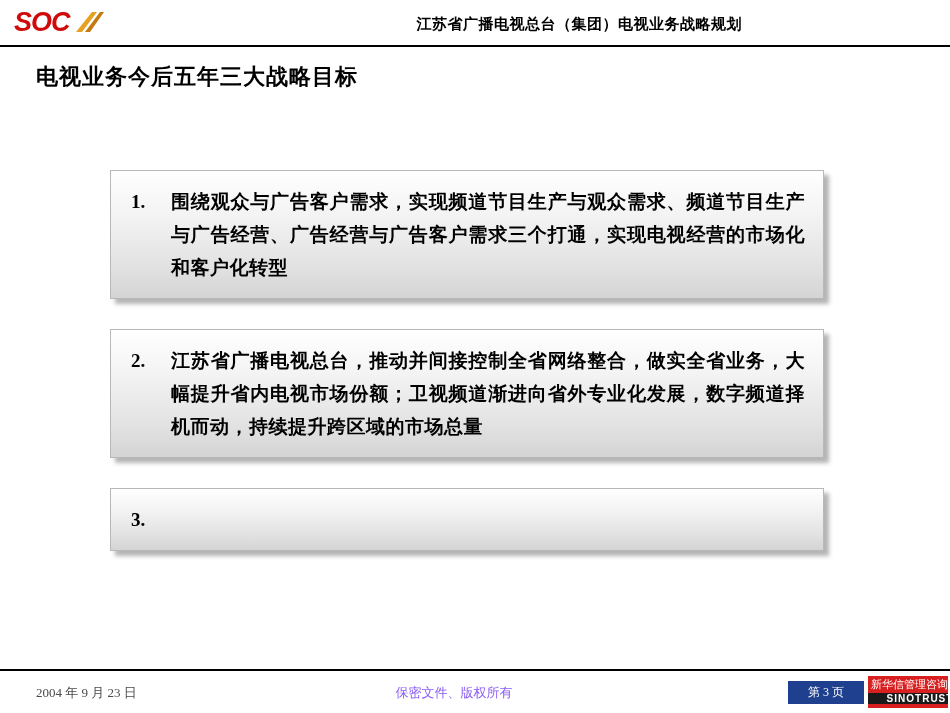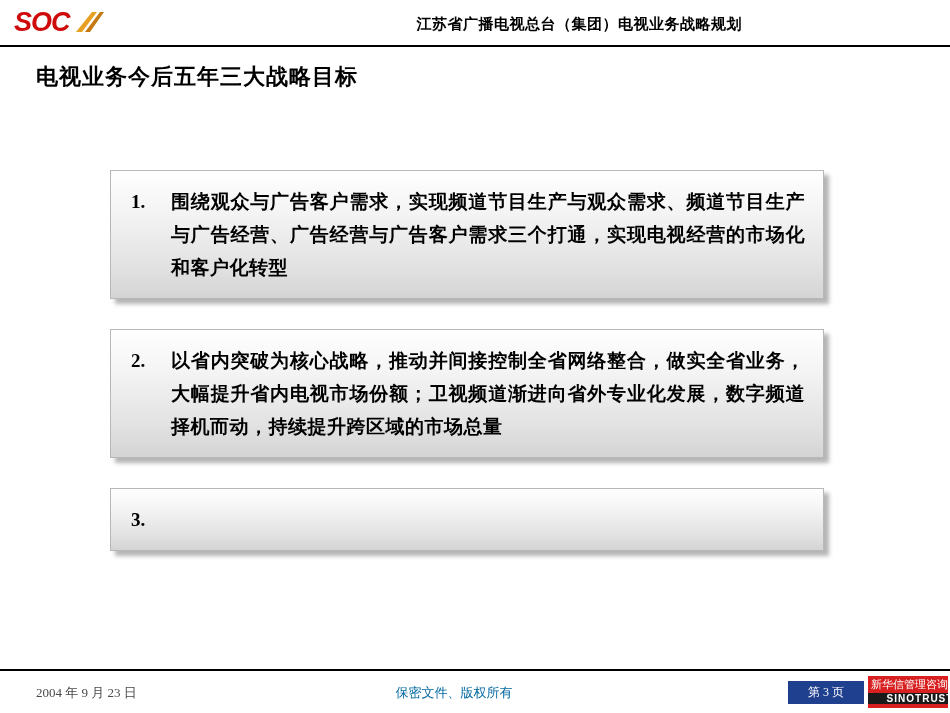--- a/index.html
+++ b/index.html
@@ -136,21 +136,21 @@
     color: #4a4a4a;
     font-family: "Liberation Serif", serif;
   }
   .footer-center {
     position: absolute;
     left: 0;
     top: 684px;
     width: 908px;
     text-align: center;
     font-size: 13px;
-    color: #0369a1;
+    color: #8b5cf6;
     font-family: "Liberation Serif", serif;
   }
   .page-badge {
     position: absolute;
     right: 86px;
     top: 681px;
     background: #1f3f8f;
     color: #ffffff;
     font-size: 12px;
     padding: 3px 20px;
@@ -209,21 +209,21 @@
 
 <div class="boxes">
 
   <div class="box">
     <div class="box-num">1.</div>
     <div class="box-text">围绕观众与广告客户需求，实现频道节目生产与观众需求、频道节目生产与广告经营、广告经营与广告客户需求三个打通，实现电视经营的市场化和客户化转型</div>
   </div>
 
   <div class="box">
     <div class="box-num">2.</div>
-    <div class="box-text">以省内突破为核心战略，推动并间接控制全省网络整合，做实全省业务，大幅提升省内电视市场份额；卫视频道渐进向省外专业化发展，数字频道择机而动，持续提升跨区域的市场总量</div>
+    <div class="box-text">江苏省广播电视总台，推动并间接控制全省网络整合，做实全省业务，大幅提升省内电视市场份额；卫视频道渐进向省外专业化发展，数字频道择机而动，持续提升跨区域的市场总量</div>
   </div>
 
   <div class="box">
     <div class="box-num">3.</div>
   </div>
 
 </div>
 
 <div class="footer-rule"></div>
 <div class="footer-date">2004 年 9 月 23 日</div>

